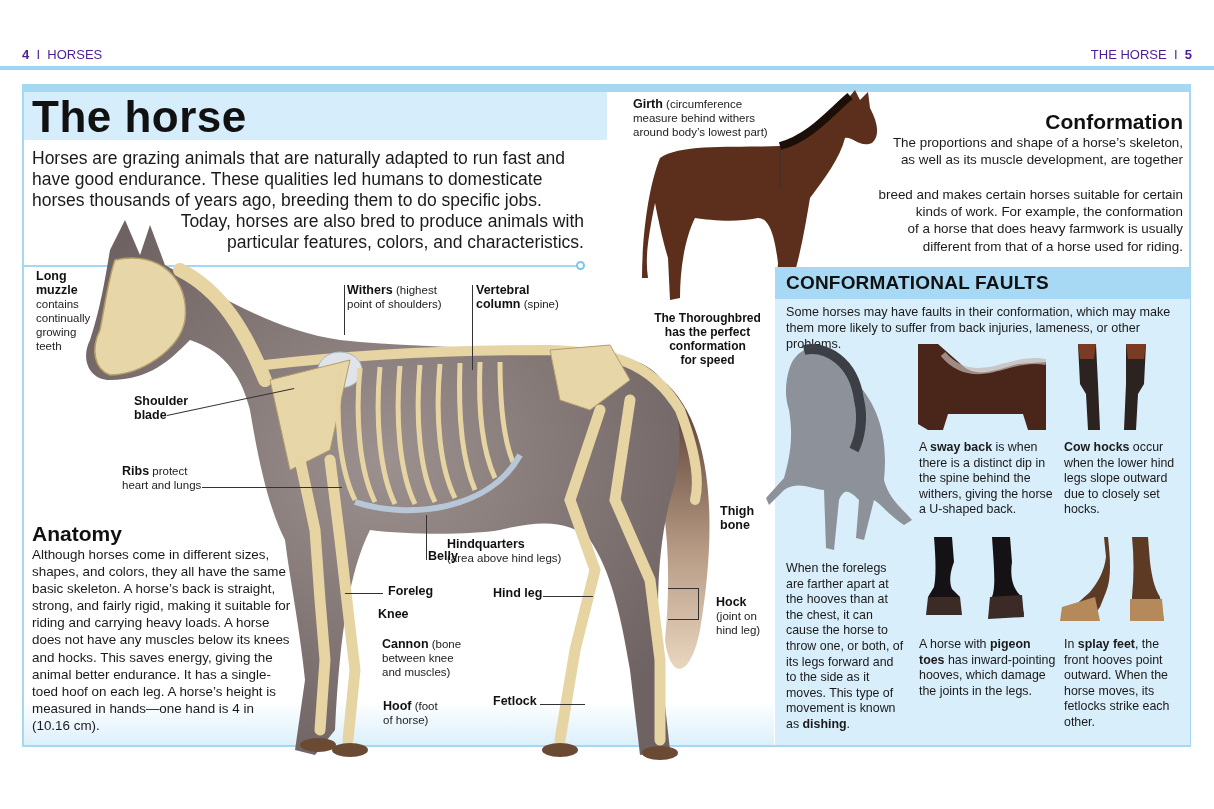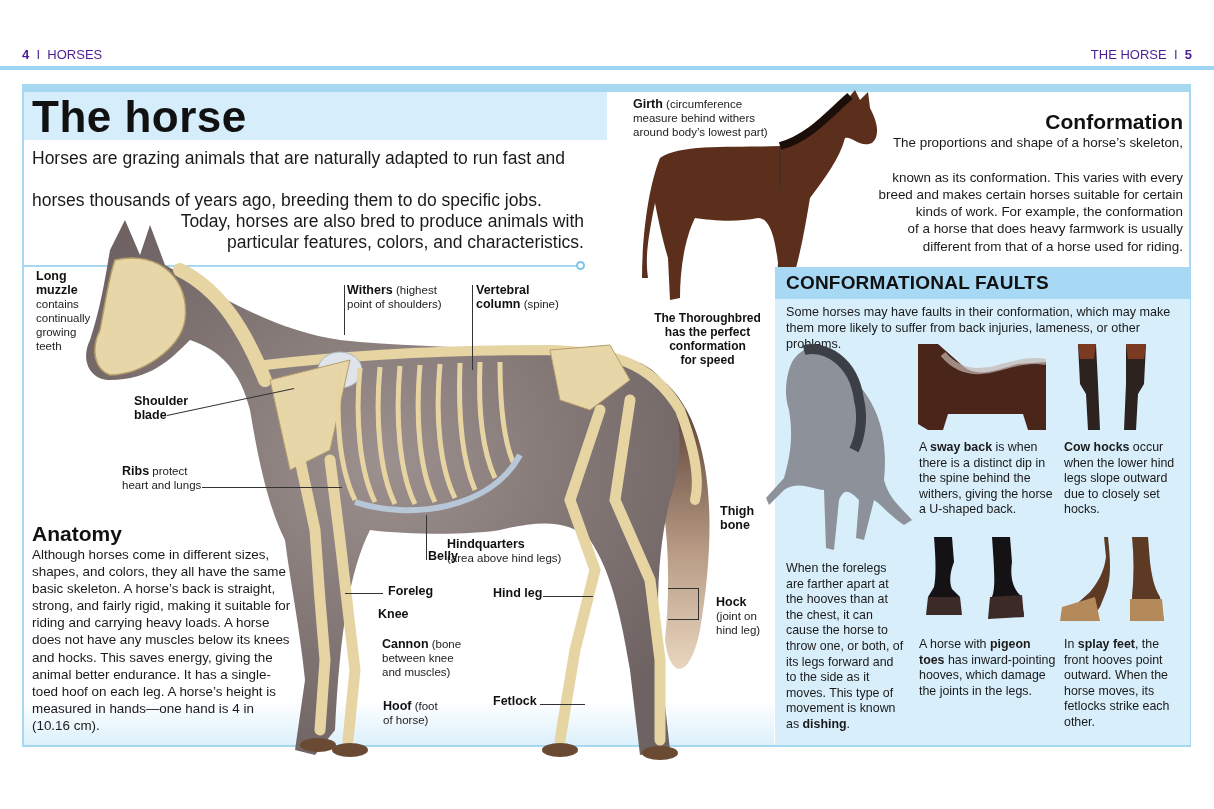--- a/index.html
+++ b/index.html
@@ -61,21 +61,21 @@
 <div class="abs top-rule"></div>
 
 <div class="abs frame"></div>
 <div class="abs frame-topbar"></div>
 <div class="abs bottom-grad"></div>
 <div class="abs title-band"></div>
 <h1 class="abs page-title">The horse</h1>
 
 <div class="abs intro">
   <span>Horses are grazing animals that are naturally adapted to run fast and</span><br>
-  <br>
+  <span>have good endurance. These qualities led humans to domesticate</span><br>
   <span>horses thousands of years ago, breeding them to do specific jobs.</span>
   <span class="l4">Today, horses are also bred to produce animals with</span>
   <span class="l5">particular features, colors, and characteristics.</span>
 </div>
 <div class="abs intro-rule"></div>
 <div class="abs intro-dot"></div>
 
 <svg class="abs horse-art" viewBox="0 0 660 560">
   <defs>
     <radialGradient id="coat" cx="50%" cy="45%" r="60%">
@@ -230,22 +230,22 @@
 <div class="abs tb-caption">
   <span>The Thoroughbred</span><br>
   <span>has the perfect</span><br>
   <span>conformation</span><br>
   <span>for speed</span>
 </div>
 
 <h2 class="abs conf-h">Conformation</h2>
 <div class="abs conf-p">
   <span>The proportions and shape of a horse’s skeleton,</span><br>
+  <span>as well as its muscle development, are together</span><br>
   <br>
-  <span>known as its conformation. This varies with every</span><br>
   <span>breed and makes certain horses suitable for certain</span><br>
   <span>kinds of work. For example, the conformation</span><br>
   <span>of a horse that does heavy farmwork is usually</span><br>
   <span>different from that of a horse used for riding.</span>
 </div>
 
 <div class="abs faults-box"></div>
 <div class="abs faults-head"></div>
 <h3 class="abs faults-title">CONFORMATIONAL FAULTS</h3>
 <div class="abs faults-intro">

